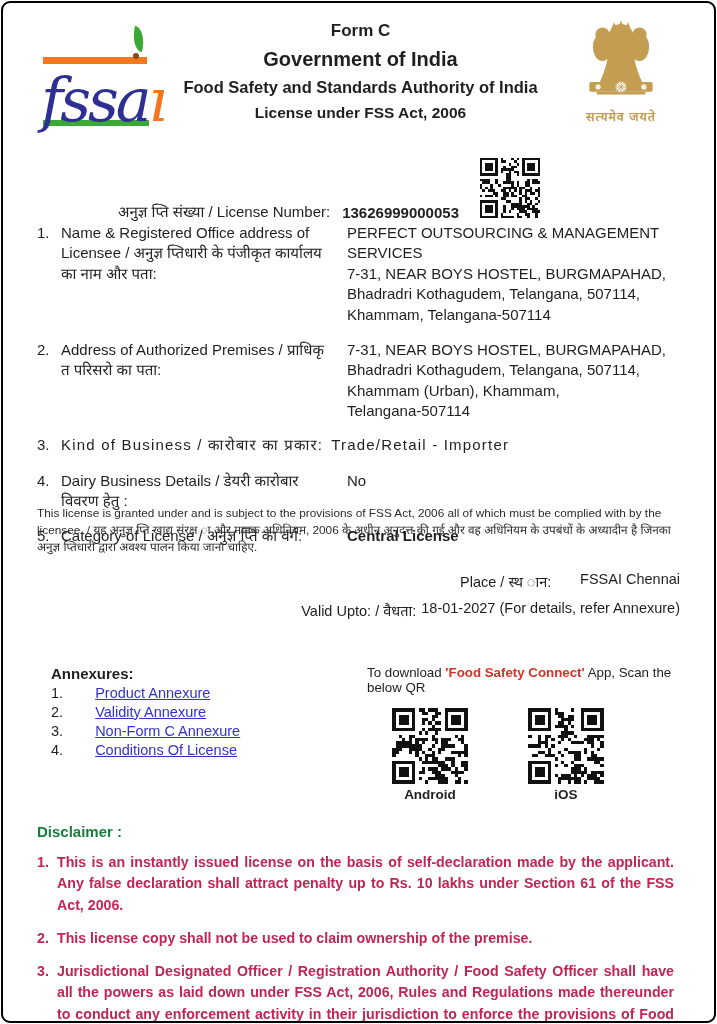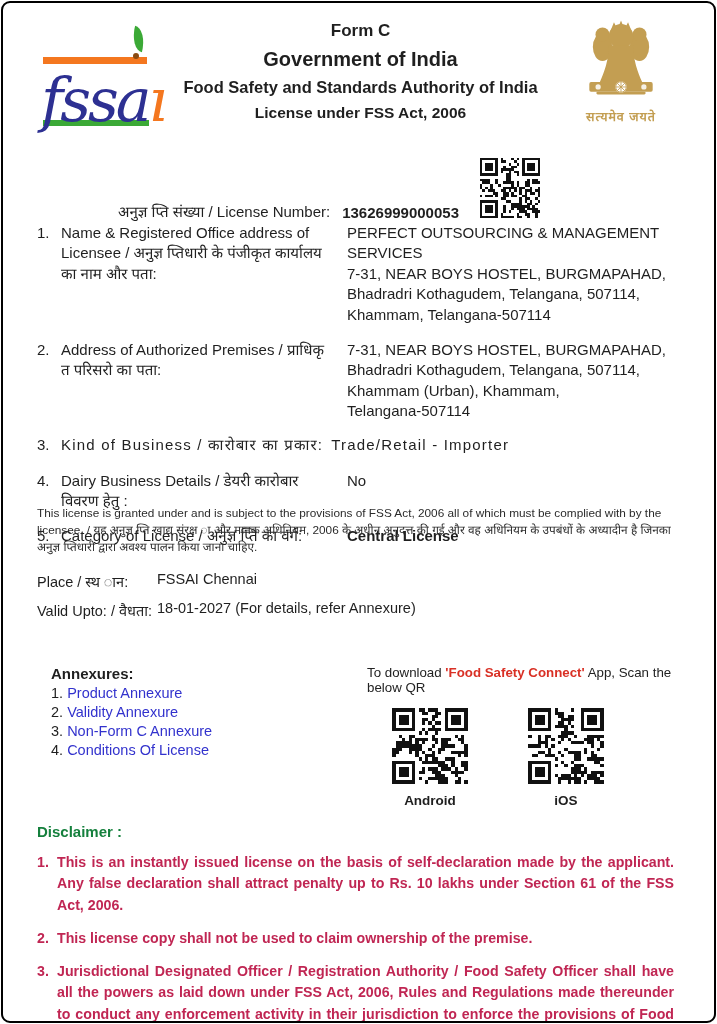--- a/index.html
+++ b/index.html
@@ -45,39 +45,39 @@
   .mb-i1{margin-bottom:15px;}
   .mb-i2{margin-bottom:13px;}
   .mb-i3{margin-bottom:16px;}
   .mb-i4{margin-bottom:14px;}
 
   
   .legal{top:502px;font-size:11.8px;line-height:1.45;color:#2b2b2b;}
 
   
   .issue{top:568px;}
-  .issue-row{display:flex;margin-bottom:9px;font-size:14.5px;}
+  .issue-row{display:flex;margin-bottom:9px;font-size:14.5px;justify-content:flex-end;}
   .issue-label{width:120px;flex:none;}
   .officer{position:absolute;top:2px;right:0;text-align:right;}
   .officer-title{font-weight:bold;font-size:15px;}
   .officer-sub{font-size:14.5px;margin-top:10px;font-weight:normal;}
 
   
   .annex-sec{top:662px;display:flex;}
   .annex{width:330px;flex:none;padding-left:14px;box-sizing:border-box;}
   .annex-heading{font-size:15px;font-weight:bold;margin-bottom:3px;}
   .annex-row{font-size:14.5px;margin-bottom:3px;}
-  .annex-row a{color:var(--link_blue);cursor:pointer;}
+  .annex-row a{color:var(--link_blue);text-decoration:underline;cursor:pointer;margin-left:28px;}
   .dl-wrap{flex:1;}
   .dl-line{font-size:13.3px;color:#222;}
   .dl-line .app{color:var(--accent_red);font-weight:bold;}
   .qr-pair{display:flex;gap:54px;margin-top:10px;margin-left:22px;}
   .qr-block{text-align:center;}
   .qr-lg{width:82px;height:82px;margin:0 auto;}
-  .qr-cap{font-size:13.5px;font-weight:bold;margin-top:6px;}
+  .qr-cap{font-size:13.5px;font-weight:bold;}
 
   
   .disclaimer{top:820px;padding-right:6px;}
   .disc-heading{font-size:15px;font-weight:bold;color:#15803d;}
   .disc-item{display:flex;margin-top:12px;color:var(--disclaimer_pink);font-weight:bold;font-size:14.2px;line-height:1.5;}
   .disc-num{width:20px;flex:none;}
   .disc-text{flex:1;text-align:justify;}
 
   
   .footer{top:1024px;text-align:center;font-size:15px;color:#2b2b2b;}

